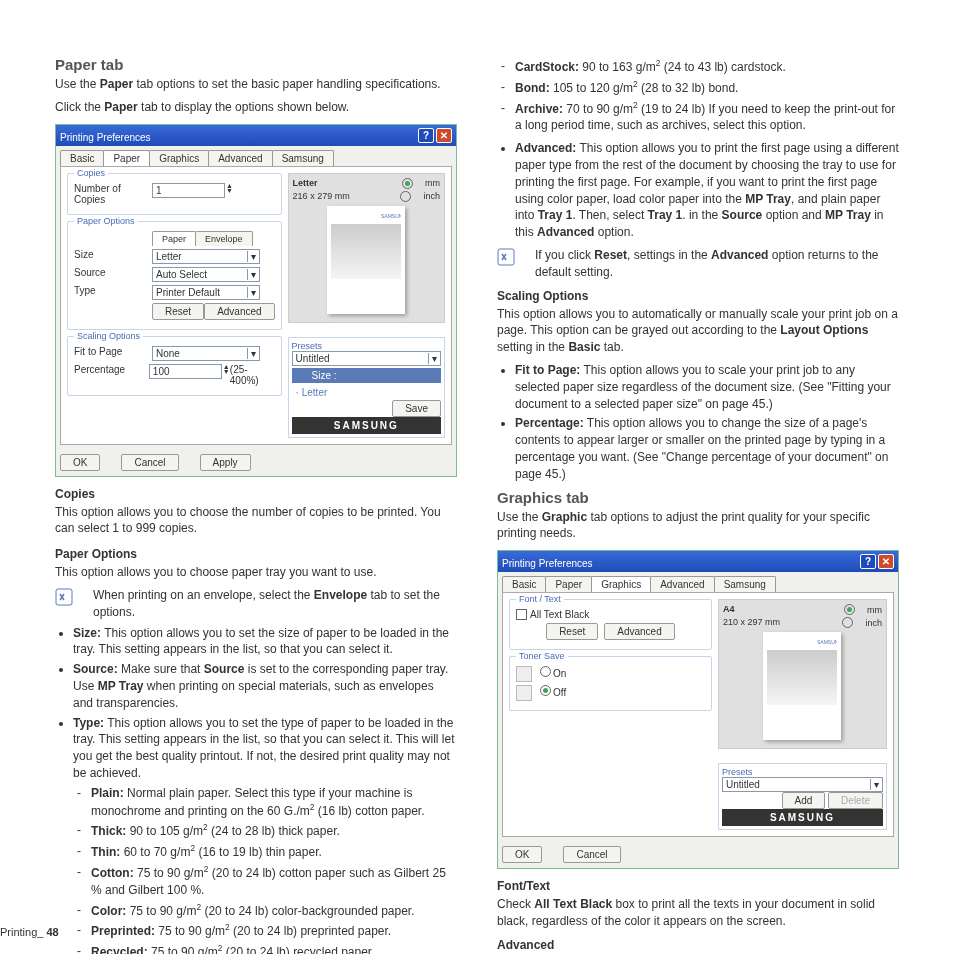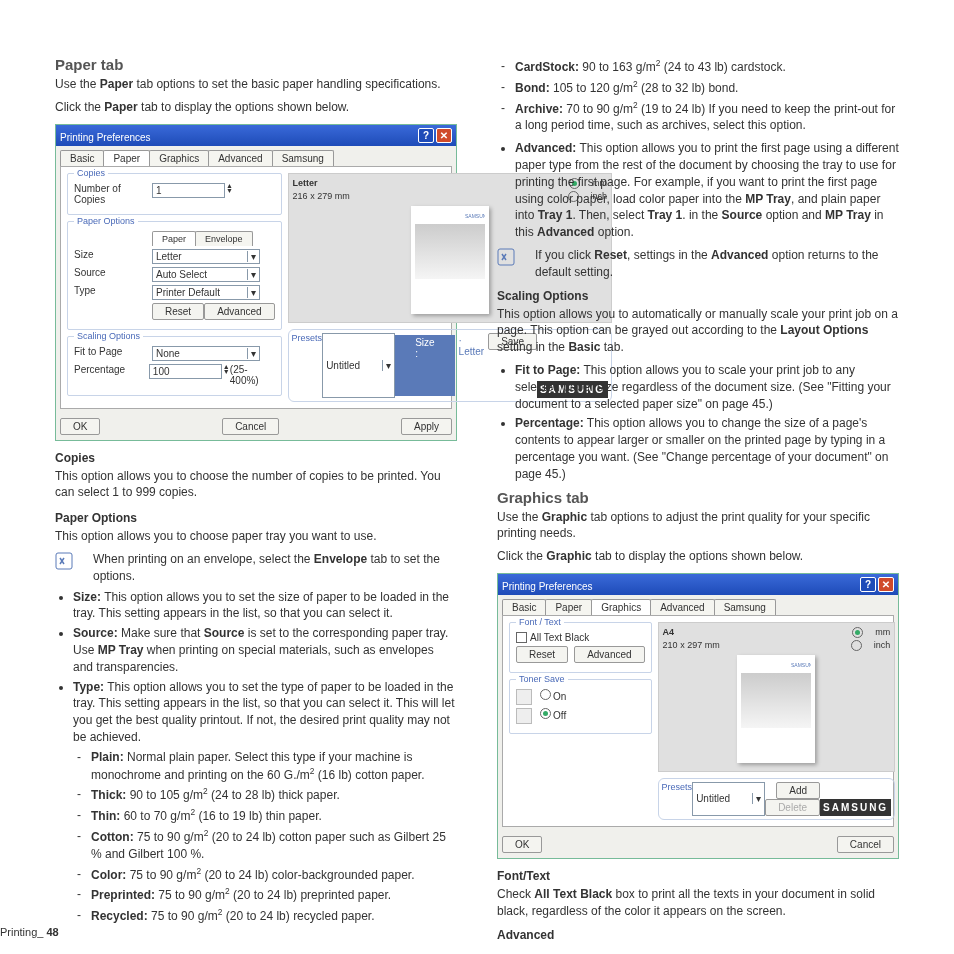--- a/index.html
+++ b/index.html
@@ -35,27 +35,27 @@
 .inp,.sel{border:1px solid #89a;padding:1px 3px;background:#fff;min-width:65px}
 .sel{display:flex;justify-content:space-between;align-items:center;width:100px}
 .ch{border-left:1px solid #89a;padding-left:3px}
 .sp{display:flex;flex-direction:column;margin-left:1px;line-height:5px;font-size:7px}
 .b{border:1px solid #999;padding:2px 12px;background:#f4f4f0;border-radius:2px;display:inline-block}
 .pv{border:1px solid #ccc;background:#e0e0e0;padding:4px;text-align:center}
 .pv .sz{display:flex;justify-content:space-between;font-size:9px;margin-bottom:2px}
 .pv .ra{display:flex;align-items:center;gap:10px}
 .pv .pg{background:#fff;height:100px;margin:4px auto;width:70px;box-shadow:2px 2px 4px rgba(0,0,0,.3);padding:4px;text-align:right}
 .pv .pg::after{content:"";display:block;background:linear-gradient(#ccc,#f5f5f5);height:55px;margin-top:3px}
-.pr{border:1px solid #c8d4e8;margin-top:6px;border-radius:6px;padding:3px;flex:1;display:flex;}
+.pr{border:1px solid #c8d4e8;margin-top:14px;border-radius:0;padding:3px;flex:1;display:flex;flex-direction:column}
 .pr .lbl2{color:#4a6ab8;font-size:9px}
 .pr .sel{width:auto}
 .pr .sec{background:#5a7ab8;color:#fff;padding:2px 20px;margin:2px 0}
 .pr .it{padding:2px 4px;color:#5a7ab8}
 .brand{background:#333;color:#fff;text-align:center;padding:3px;letter-spacing:2px;font-weight:bold;margin-top:auto}
-.ftr{display:flex;justify-content:space-between;gap:21px;padding:5px 4px}
+.ftr{display:flex;justify-content:flex-start;gap:21px;padding:5px 4px}
 .radio{width:9px;height:9px;border:1px solid #666;border-radius:50%;display:inline-block;margin-right:2px}
 .radio.on::after{content:"";display:block;width:5px;height:5px;background:#3a6;border-radius:50%;margin:2px}
 .cb{width:9px;height:9px;border:1px solid #666;display:inline-block;margin-right:3px;background:#fff}
 .spc{flex:1}
 .pgf{margin-top:20px;font-size:11px}
 sup{font-size:.7em}
 .icnset{display:flex;gap:2px;margin-right:8px}
 .ibx{width:14px;height:14px;border:1px solid #bbb;background:#eee}
 </style>
 </head>
@@ -235,21 +235,20 @@
 
 <h4>Scaling Options</h4>
 <p><span>This option allows you to automatically or manually scale your print job on a page. This option can be grayed out according to the </span><b>Layout Options</b><span> setting in the </span><b>Basic</b><span> tab.</span></p>
 <ul>
 <li><b>Fit to Page:</b><span> This option allows you to scale your print job to any selected paper size regardless of the document size. (See "Fitting your document to a selected paper size" on page 45.)</span></li>
 <li><b>Percentage:</b><span> This option allows you to change the size of a page's contents to appear larger or smaller on the printed page by typing in a percentage you want. (See "Change percentage of your document" on page 45.)</span></li>
 </ul>
 
 <h2>Graphics tab</h2>
 <p><span>Use the </span><b>Graphic</b><span> tab options to adjust the print quality for your specific printing needs.</span></p>
-<p><span>Click the </span><b>Graphic</b><span> tab to display the options shown below.</span></p>
 
 <div class="win">
 <div class="tbar">
           <span class="ttl">Printing Preferences</span>
           <span class="tbtn help">?</span>
           <span class="tbtn close">✕</span>
         </div>
 <div class="tabs">
 <span class="tab">Basic</span>
 <span class="tab">Paper</span>

